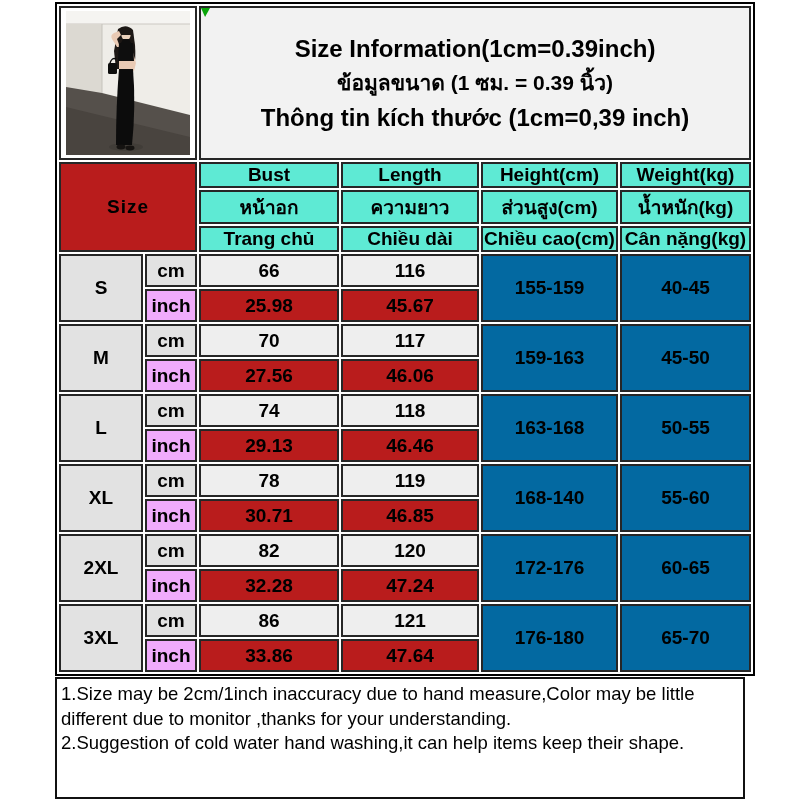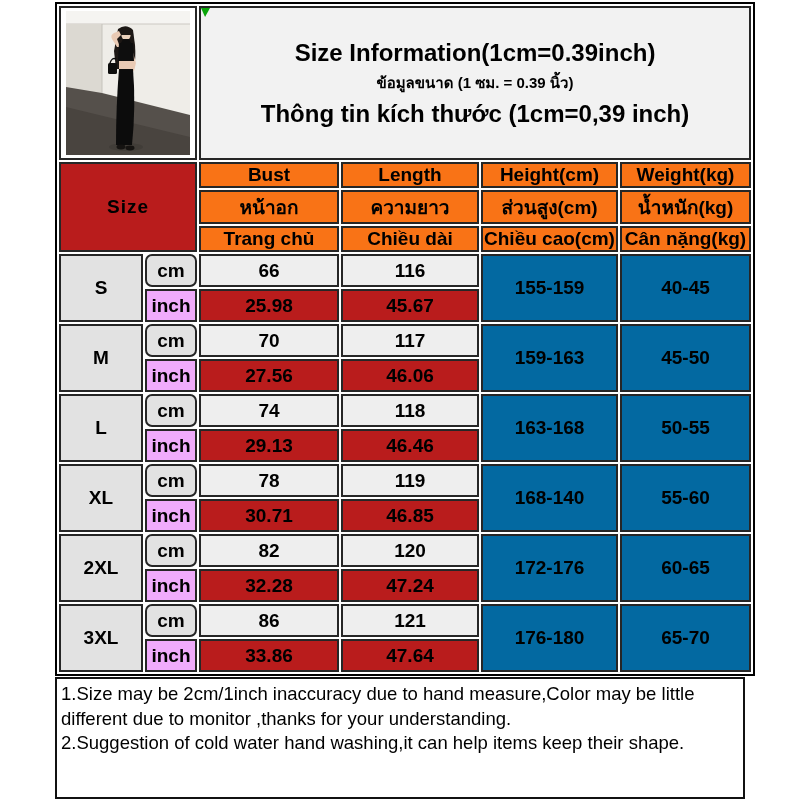--- a/index.html
+++ b/index.html
@@ -41,44 +41,44 @@
     background: #ffffff;
     padding: 3px;
   }
   td.photo-cell svg { display: block; margin: 0 auto; }
   td.title-cell {
     background: #f2f2f2;
     position: relative;
     padding: 12px 4px;
   }
   .title-line-en, .title-line-vi { font-size: 24px; line-height: 1.55; }
-  .title-line-th { font-size: 15px; line-height: 1.55; }
+  .title-line-th { font-size: 21px; line-height: 1.55; }
   .green-corner {
     position: absolute;
     top: 0; left: 0;
     width: 9px; height: 9px;
     background: #0aa50a;
     clip-path: polygon(0 0, 100% 0, 45% 100%);
   }
 
   
   td.size-hdr {
     background: #b91c1c;
     font-size: 34px;
     letter-spacing: 1px;
     margin-top: 44px;
   }
   td.col-hdr {
-    background: #f97316;
+    background: #5eead4;
     height: 19px;
   }
 
   
   td.size-label { background: #e2e2e2; font-size: 20px; }
-  td.unit-cm    { background: #e2e2e2; height: 33px; border-radius: 7px; }
+  td.unit-cm    { background: #e2e2e2; height: 33px; }
   td.unit-inch  { background: #f0abfc; height: 33px; }
   td.val-cm     { background: #eeeeee; }
   td.val-inch   { background: #b91c1c; }
   td.merge-cell { background: #0369a1; }
 
   
   .attention {
     margin-top: 1px;
     width: 690px;
     height: 122px;

